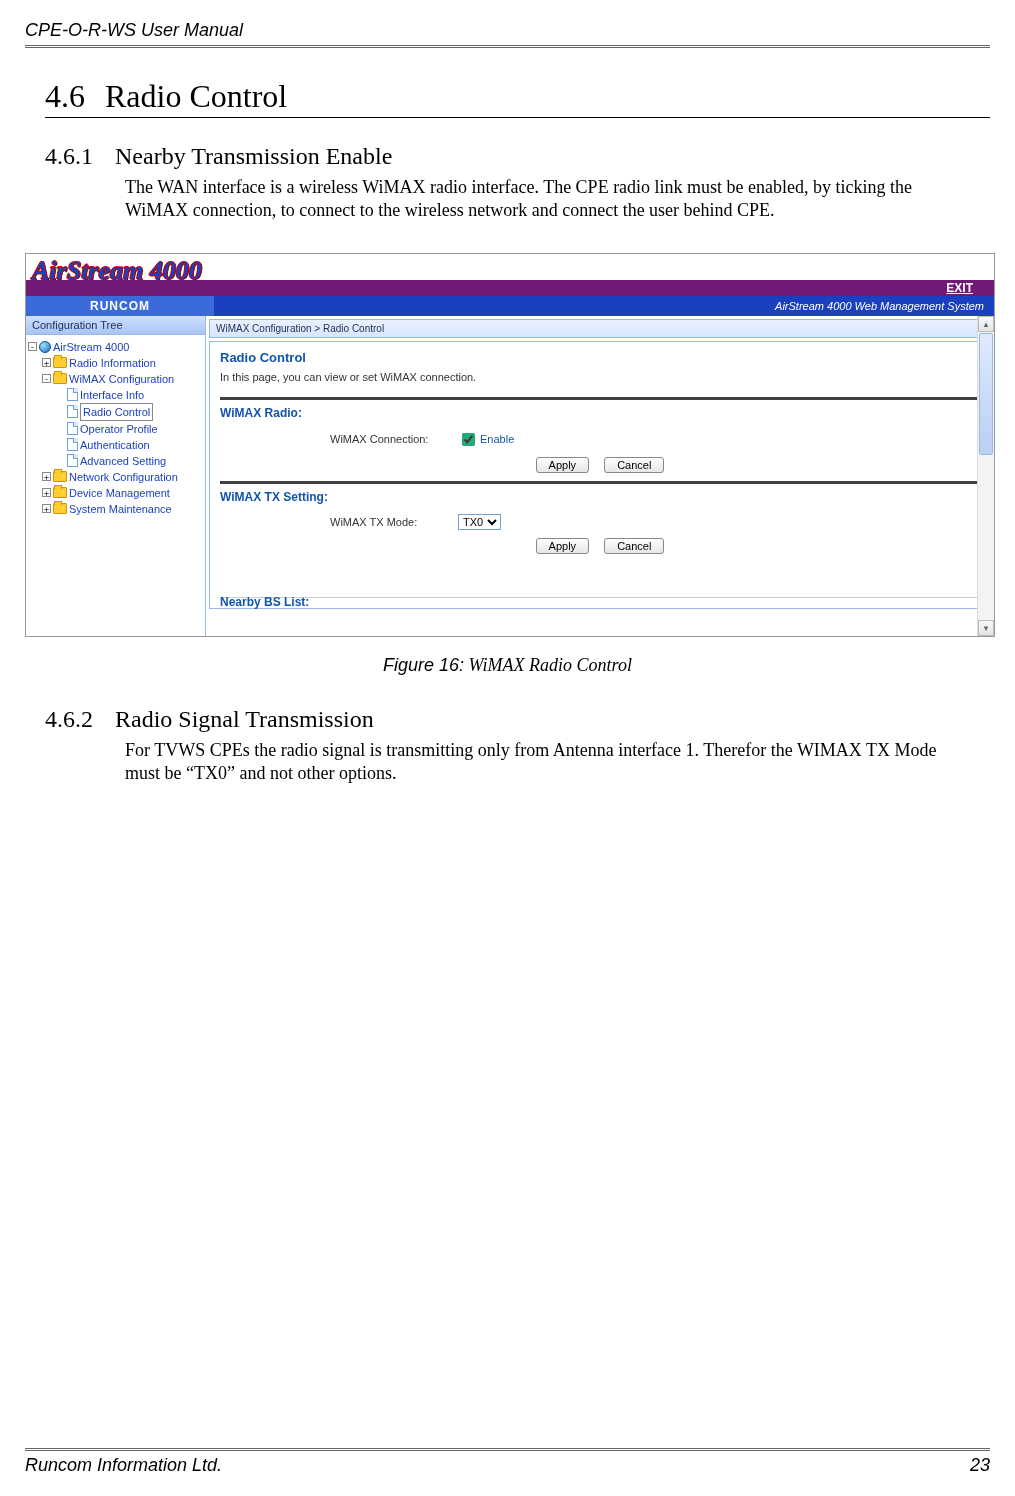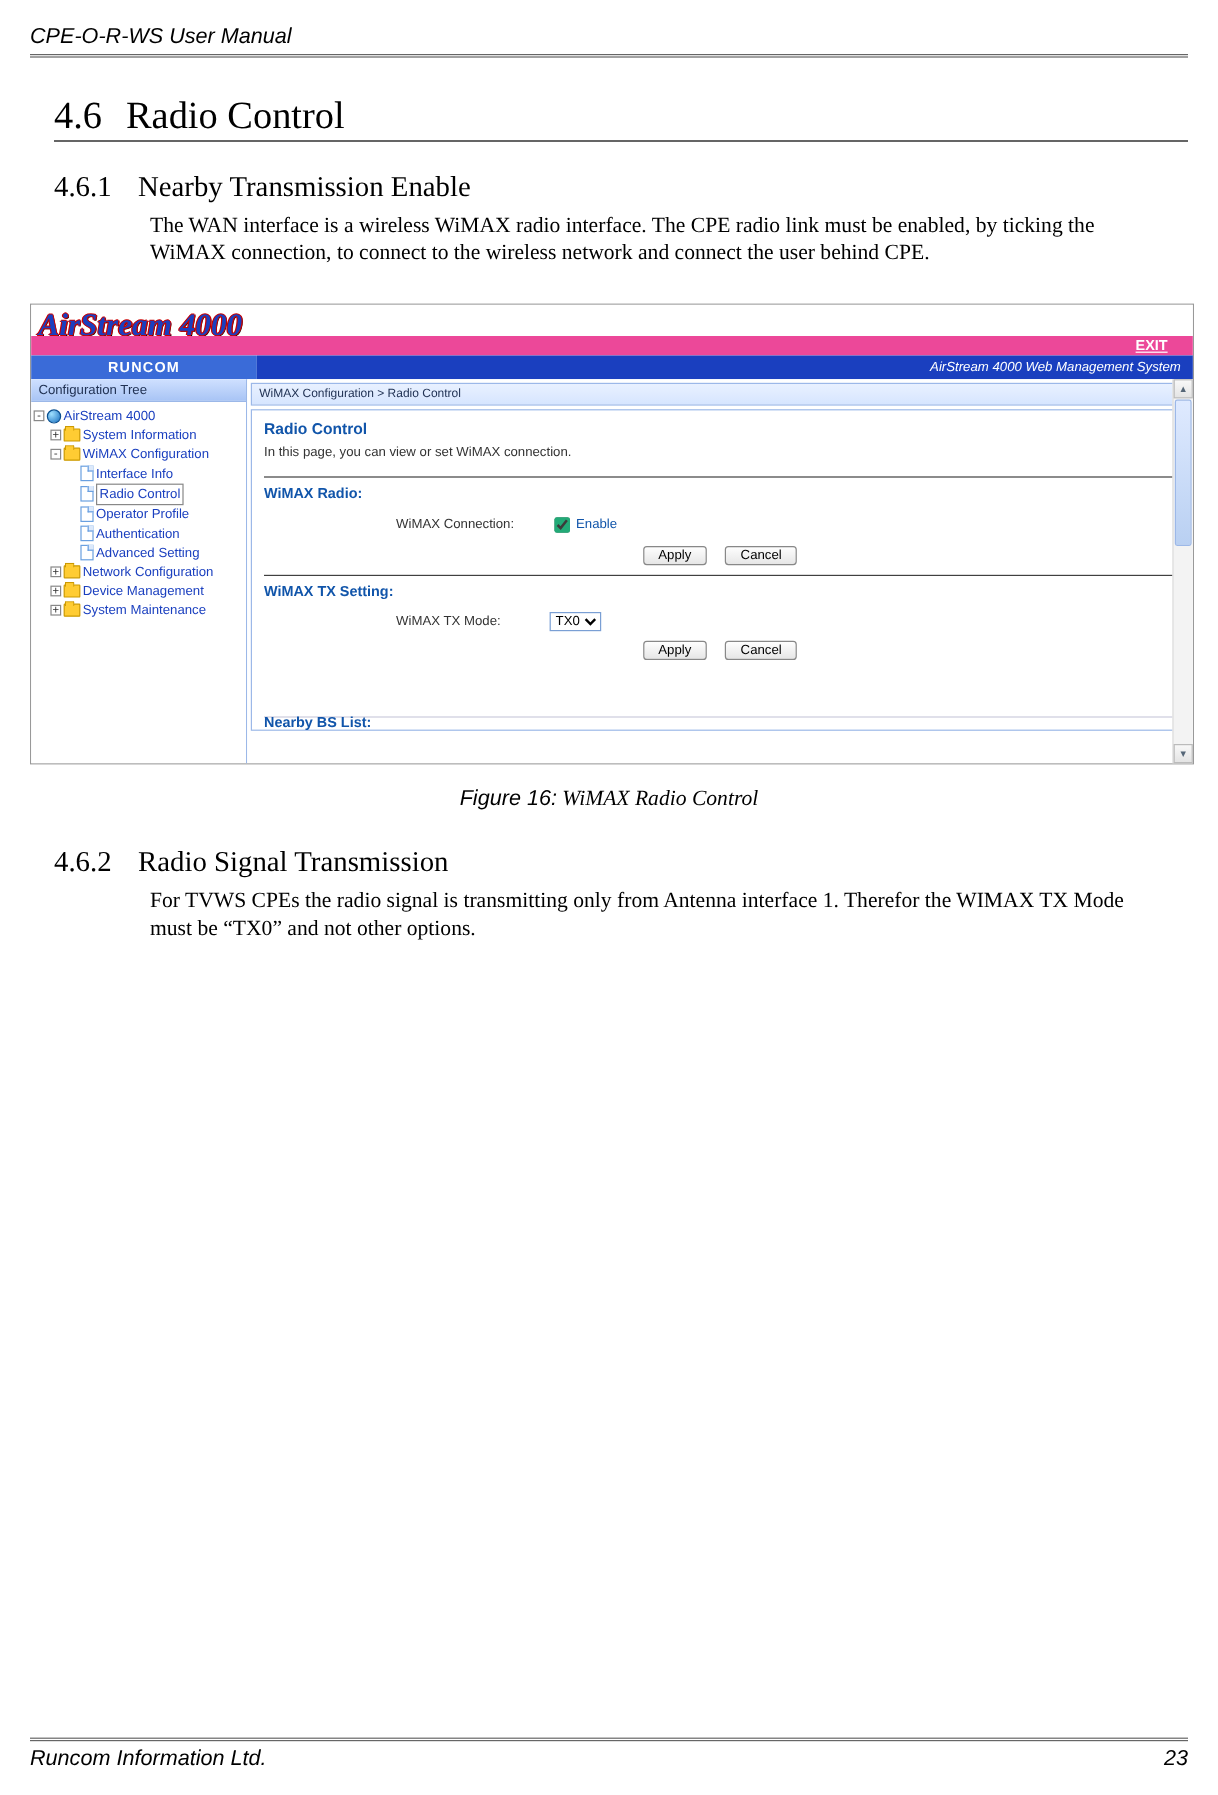--- a/index.html
+++ b/index.html
@@ -72,21 +72,21 @@
     letter-spacing: 0px;
   }
   .exit {
     color: #fff;
     font-size: 12px;
     text-decoration: underline;
     font-weight: bold;
     background: #000;
     padding: 1px 3px;
   }
-  .black-strip { background:#ec4899; height:16px; position:absolute; left:0; right:0; top:26px; display:flex; justify-content:flex-end; align-items:center; padding-right:18px; }
+  .black-strip { background:#701a75; height:16px; position:absolute; left:0; right:0; top:26px; display:flex; justify-content:flex-end; align-items:center; padding-right:18px; }
 
   .shot-header2 {
     display: flex;
     height: 20px;
   }
   .runcom {
     width: 188px;
     background: #3a6bd8;
     color: #fff;
     font-weight: bold;
@@ -151,21 +151,21 @@
     flex:1; position:relative; background:#fff;
   }
   .crumb-bar {
     margin:3px; border:1px solid #9cb8e8; background:linear-gradient(#e9f1ff,#d6e5ff); color:#235; font-size:10px; padding:3px 6px;
   }
   .panel {
     margin:3px; border:1px solid #9cb8e8; padding:8px 10px 14px 10px; height:268px; box-sizing:border-box; position:relative;
   }
   .panel-title { color:#15a; font-weight:bold; font-size:13px; }
   .panel-desc { font-size:11px; color:#333; margin:6px 0 14px 0; }
-  .section-h { color:#15a; font-weight:bold; font-size:12px; border-top:1px solid #404040; padding-top:6px; margin-top:6px; }
+  .section-h { color:#15a; font-weight:bold; font-size:12px; border-top:3px solid #404040; padding-top:6px; margin-top:6px; }
   .form-row { display:flex; align-items:center; margin:10px 0 8px 110px; font-size:11px; color:#333; }
   .form-row label { width:120px; margin-right:8px; }
   .chk { width:13px; height:13px; accent-color:#2a7; }
   .en-label { color:#15a; font-size:11px; margin-left:2px; }
   .btn-row { text-align:center; margin:4px 0 8px 0; }
   .btn {
     font-family: Tahoma, Arial, sans-serif; font-size:11px; padding:1px 12px; border:1px solid #888; background:linear-gradient(#fefefe,#e6e6e6); border-radius:3px; margin:0 6px;
   }
   select.sel-box { font-size:11px; border:1px solid #7a9fd4; background:#fff; }
   .vscroll {
@@ -222,21 +222,21 @@
         <div class="conf-tree-h">Configuration Tree</div>
         <div class="tree">
           <div class="row">
               <span class="expander">-</span>
               <span class="globe"></span>
               <span>AirStream 4000</span>
             </div>
           <div class="row indent1">
               <span class="expander">+</span>
               <span class="folder"></span>
-              <span>System Information</span>
+              <span>Radio Information</span>
             </div>
           <div class="row indent1">
               <span class="expander">-</span>
               <span class="folder"></span>
               <span>WiMAX Configuration</span>
             </div>
           <div class="row indent2">
               <span class="dots"></span>
               <span class="page-ico"></span>
               <span>Interface Info</span>

